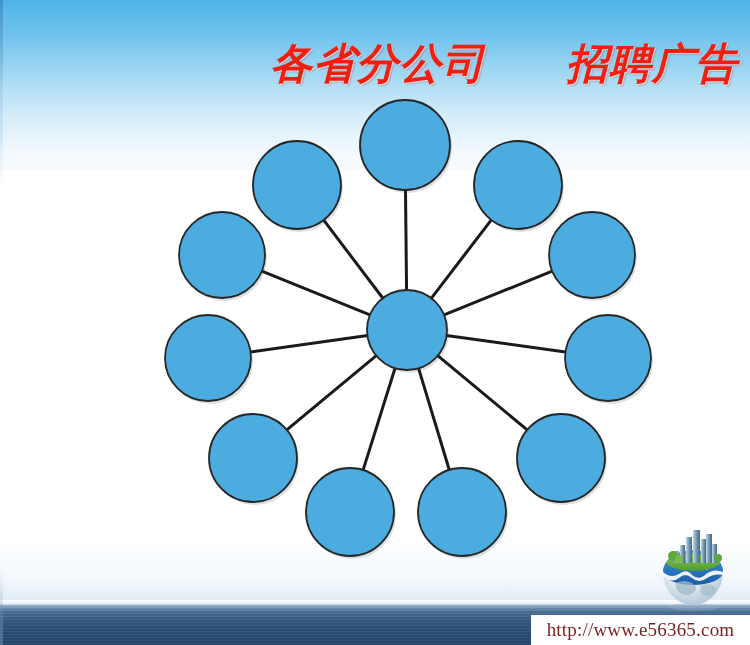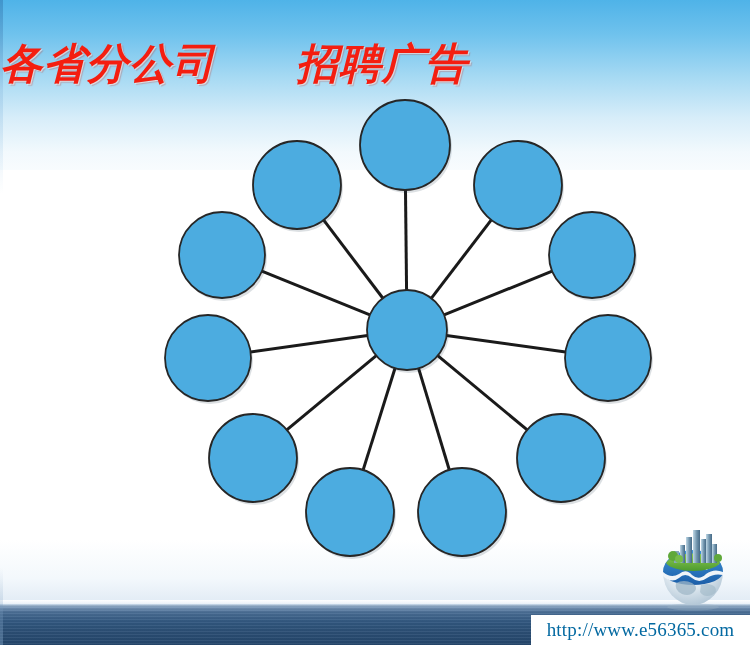--- a/index.html
+++ b/index.html
@@ -88,21 +88,21 @@
                 rgba(255,255,255,0) 30%,
                 rgba(255,255,255,0) 88%,
                 rgba(120,155,190,0.5) 100%);
   }
 
   
   .title-row {
     position: absolute;
     left: 0; top: 36px;
     width: 738px;
-    text-align: left;
+    text-align: right;
     white-space: nowrap;
   }
   .title-text {
     display: inline-block;
     font-family: "DejaVu Sans", "Liberation Sans", sans-serif;
     font-size: 42px;
     font-weight: bold;
     font-style: italic;
     letter-spacing: 1px;
     color: #F41E10;
@@ -131,21 +131,21 @@
     left: 531px; top: 615px;
     width: 219px; height: 30px;
     background: #ffffff;
     display: flex;
     align-items: center;
     justify-content: center;
   }
   .watermark-text {
     font-family: "Liberation Serif", "DejaVu Serif", serif;
     font-size: 19px;
-    color: #0369a1;
+    color: #7f1d1d;
     letter-spacing: 0.2px;
   }
 </style>
 </head>
 <body>
 
 <div id="stage">
 
   <div class="bg-sky"></div>
   <div class="bg-mid"></div>

